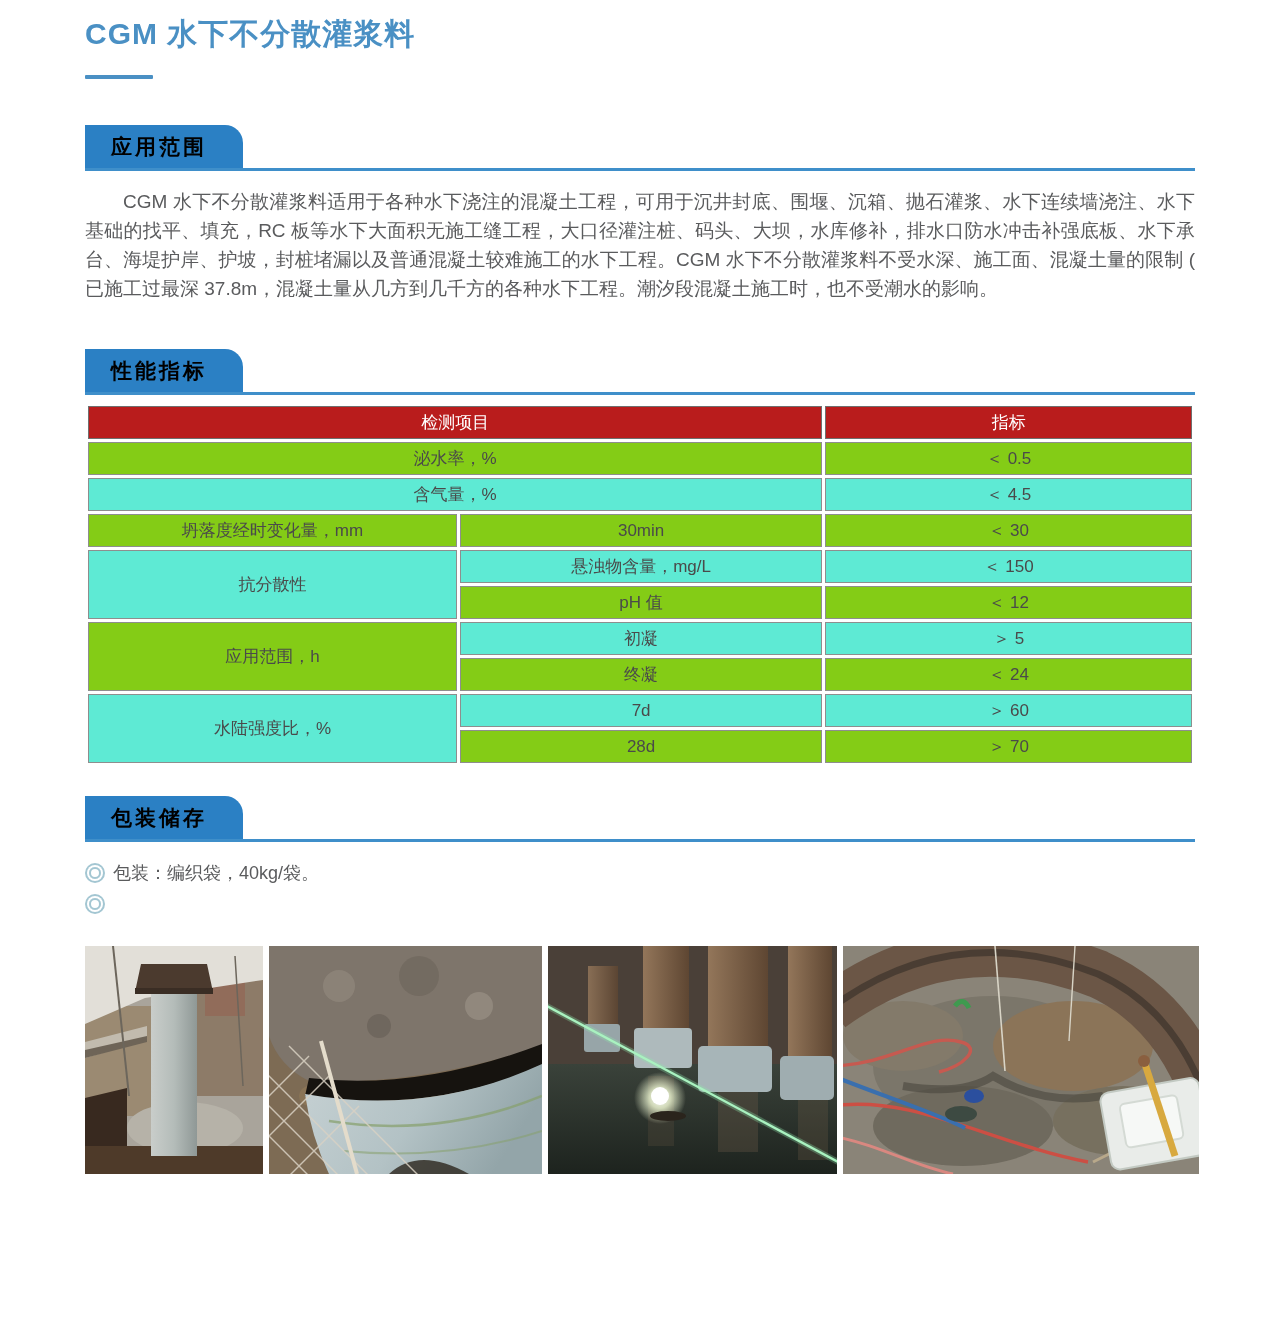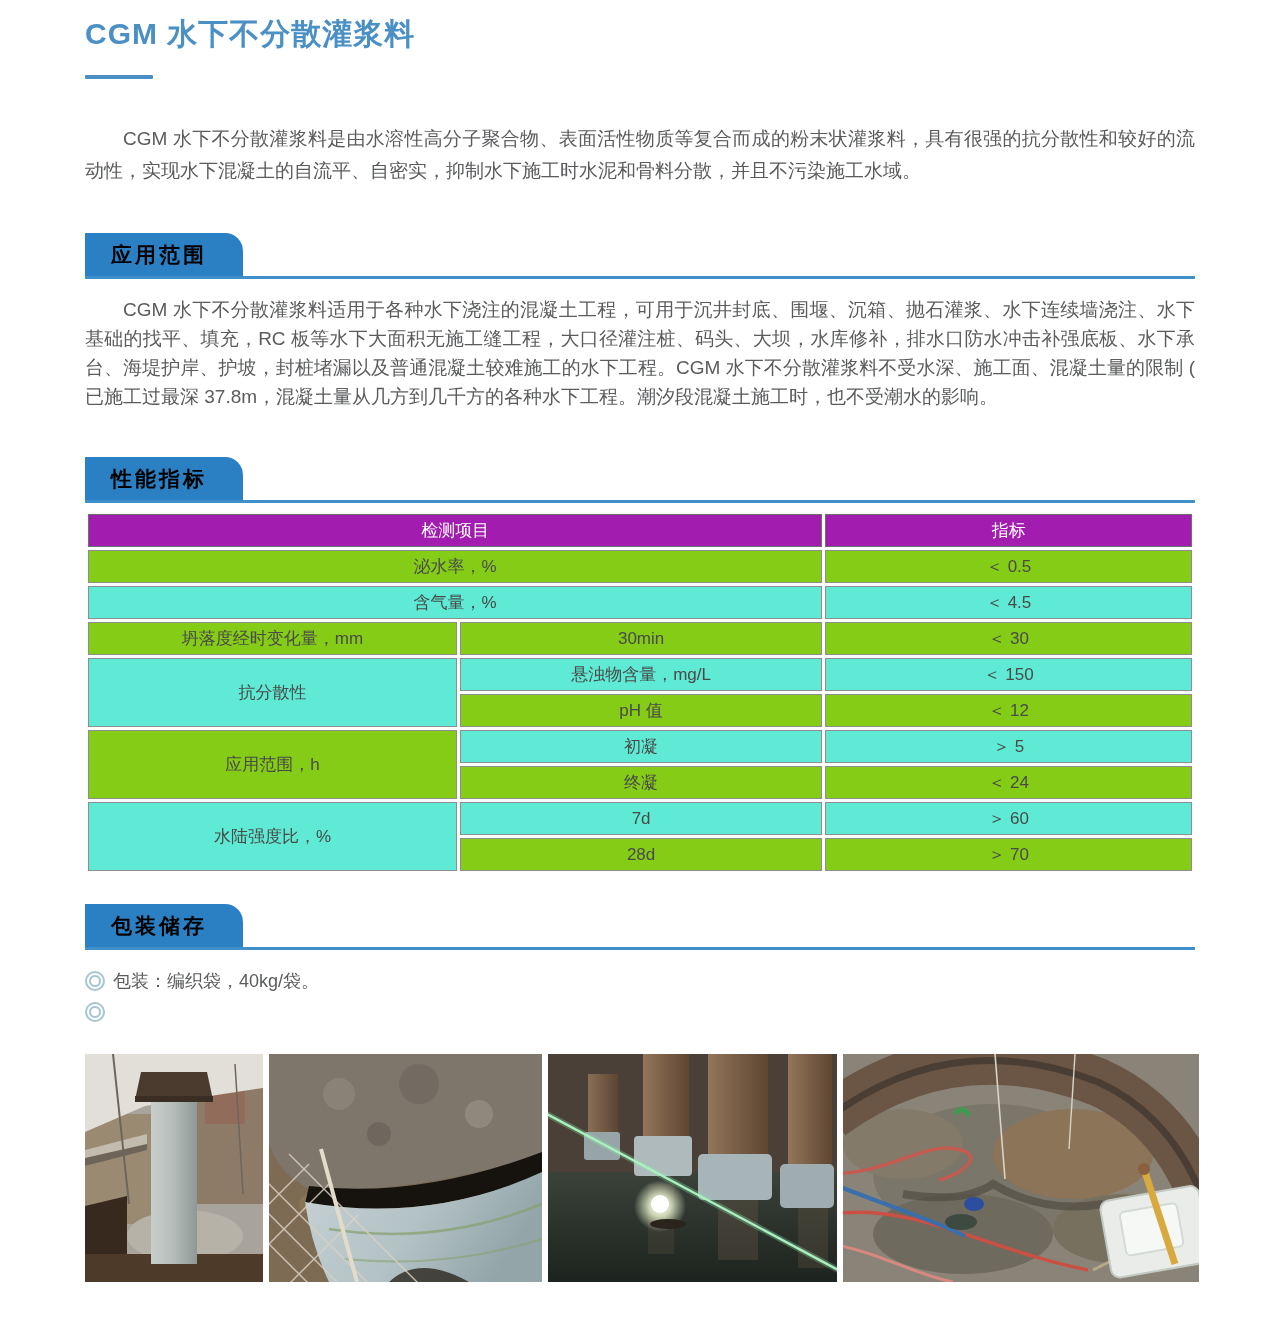--- a/index.html
+++ b/index.html
@@ -47,21 +47,21 @@
     width:100%; margin-top:8px;
     border-collapse:separate; border-spacing:3px;
     table-layout:fixed;
   }
   table.perf td, table.perf th {
     border:1px solid #8e8e8e; text-align:center;
     font-size:17px; font-weight:normal; color:#4a4a4a;
     padding:4px 6px; height:30px;
   }
   table.perf th {
-    background:#a21caf; color:#ffffff; border-color:#6f6f6f;
+    background:#b91c1c; color:#ffffff; border-color:#6f6f6f;
   }
   td.g { background:#84cc16; }
   td.w { background:#5eead4; }
 
   
   .bullets { margin-top:16px; list-style:none; }
   .bullets li {
     display:flex; align-items:center; gap:12px;
     font-size:18px; color:#5a5b5d; line-height:30px; margin-bottom:10px;
   }
@@ -77,21 +77,20 @@
   .photos svg { display:block; flex:none; }
 </style>
 </head>
 <body>
 
 <div class="page">
 
   <h1 class="doc-title">CGM 水下不分散灌浆料</h1>
   <div class="title-dash"></div>
 
-  <p class="para intro">CGM 水下不分散灌浆料是由水溶性高分子聚合物、表面活性物质等复合而成的粉末状灌浆料，具有很强的抗分散性和较好的流动性，实现水下混凝土的自流平、自密实，抑制水下施工时水泥和骨料分散，并且不污染施工水域。</p>
 
   <div class="section-head sec-application">
     <span class="section-badge">应用范围</span>
   </div>
   <p class="para section-body">CGM 水下不分散灌浆料适用于各种水下浇注的混凝土工程，可用于沉井封底、围堰、沉箱、抛石灌浆、水下连续墙浇注、水下基础的找平、填充，RC 板等水下大面积无施工缝工程，大口径灌注桩、码头、大坝，水库修补，排水口防水冲击补强底板、水下承台、海堤护岸、护坡，封桩堵漏以及普通混凝土较难施工的水下工程。CGM 水下不分散灌浆料不受水深、施工面、混凝土量的限制 ( 已施工过最深 37.8m，混凝土量从几方到几千方的各种水下工程。潮汐段混凝土施工时，也不受潮水的影响。</p>
 
   <div class="section-head sec-performance">
     <span class="section-badge">性能指标</span>
   </div>
 

